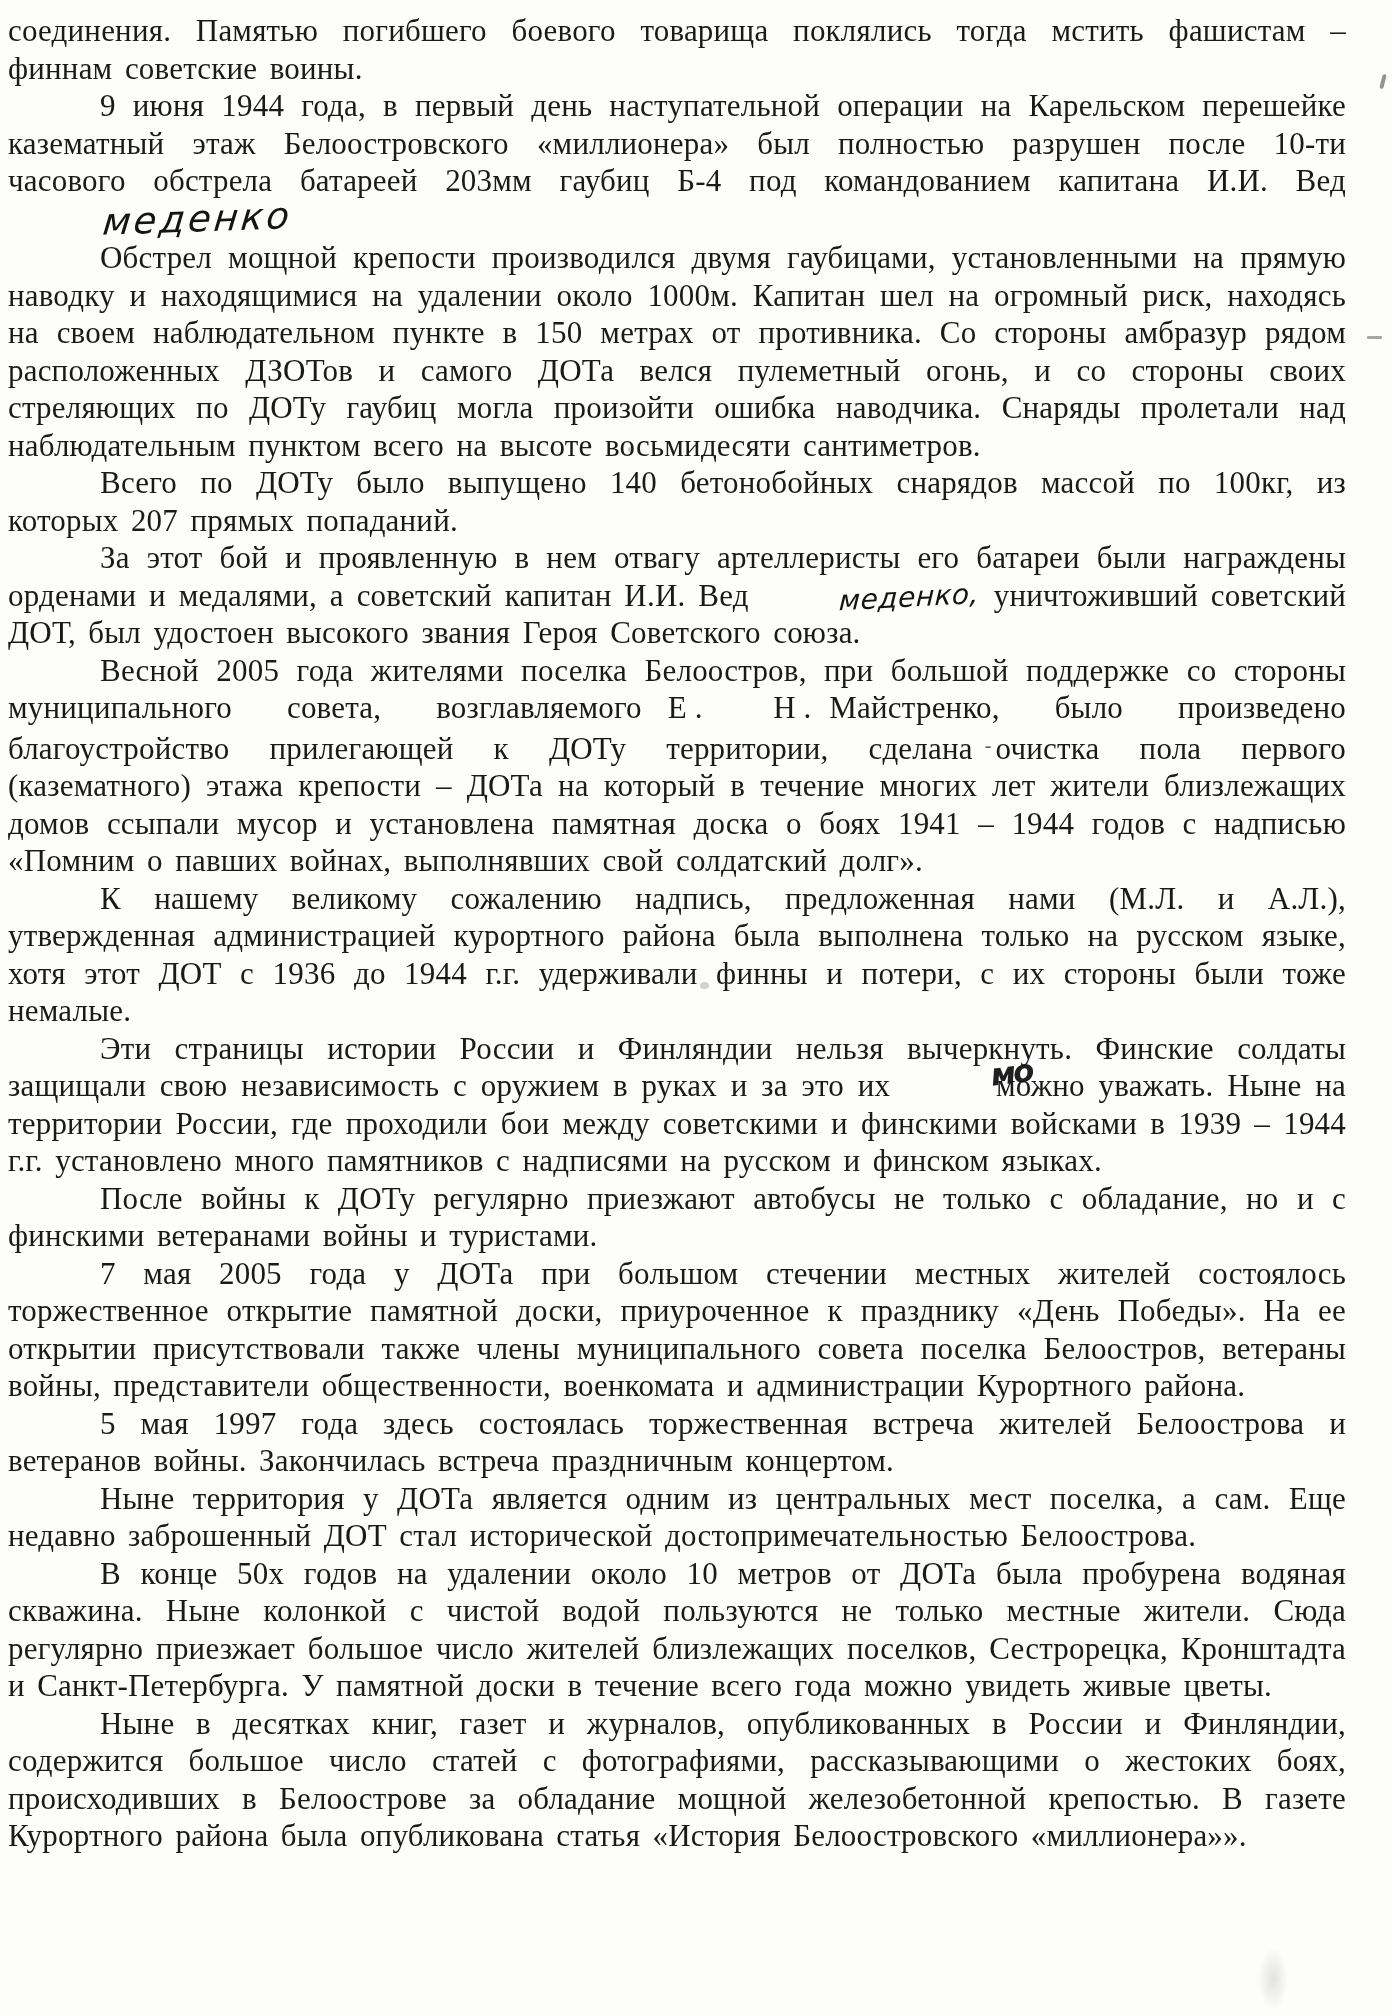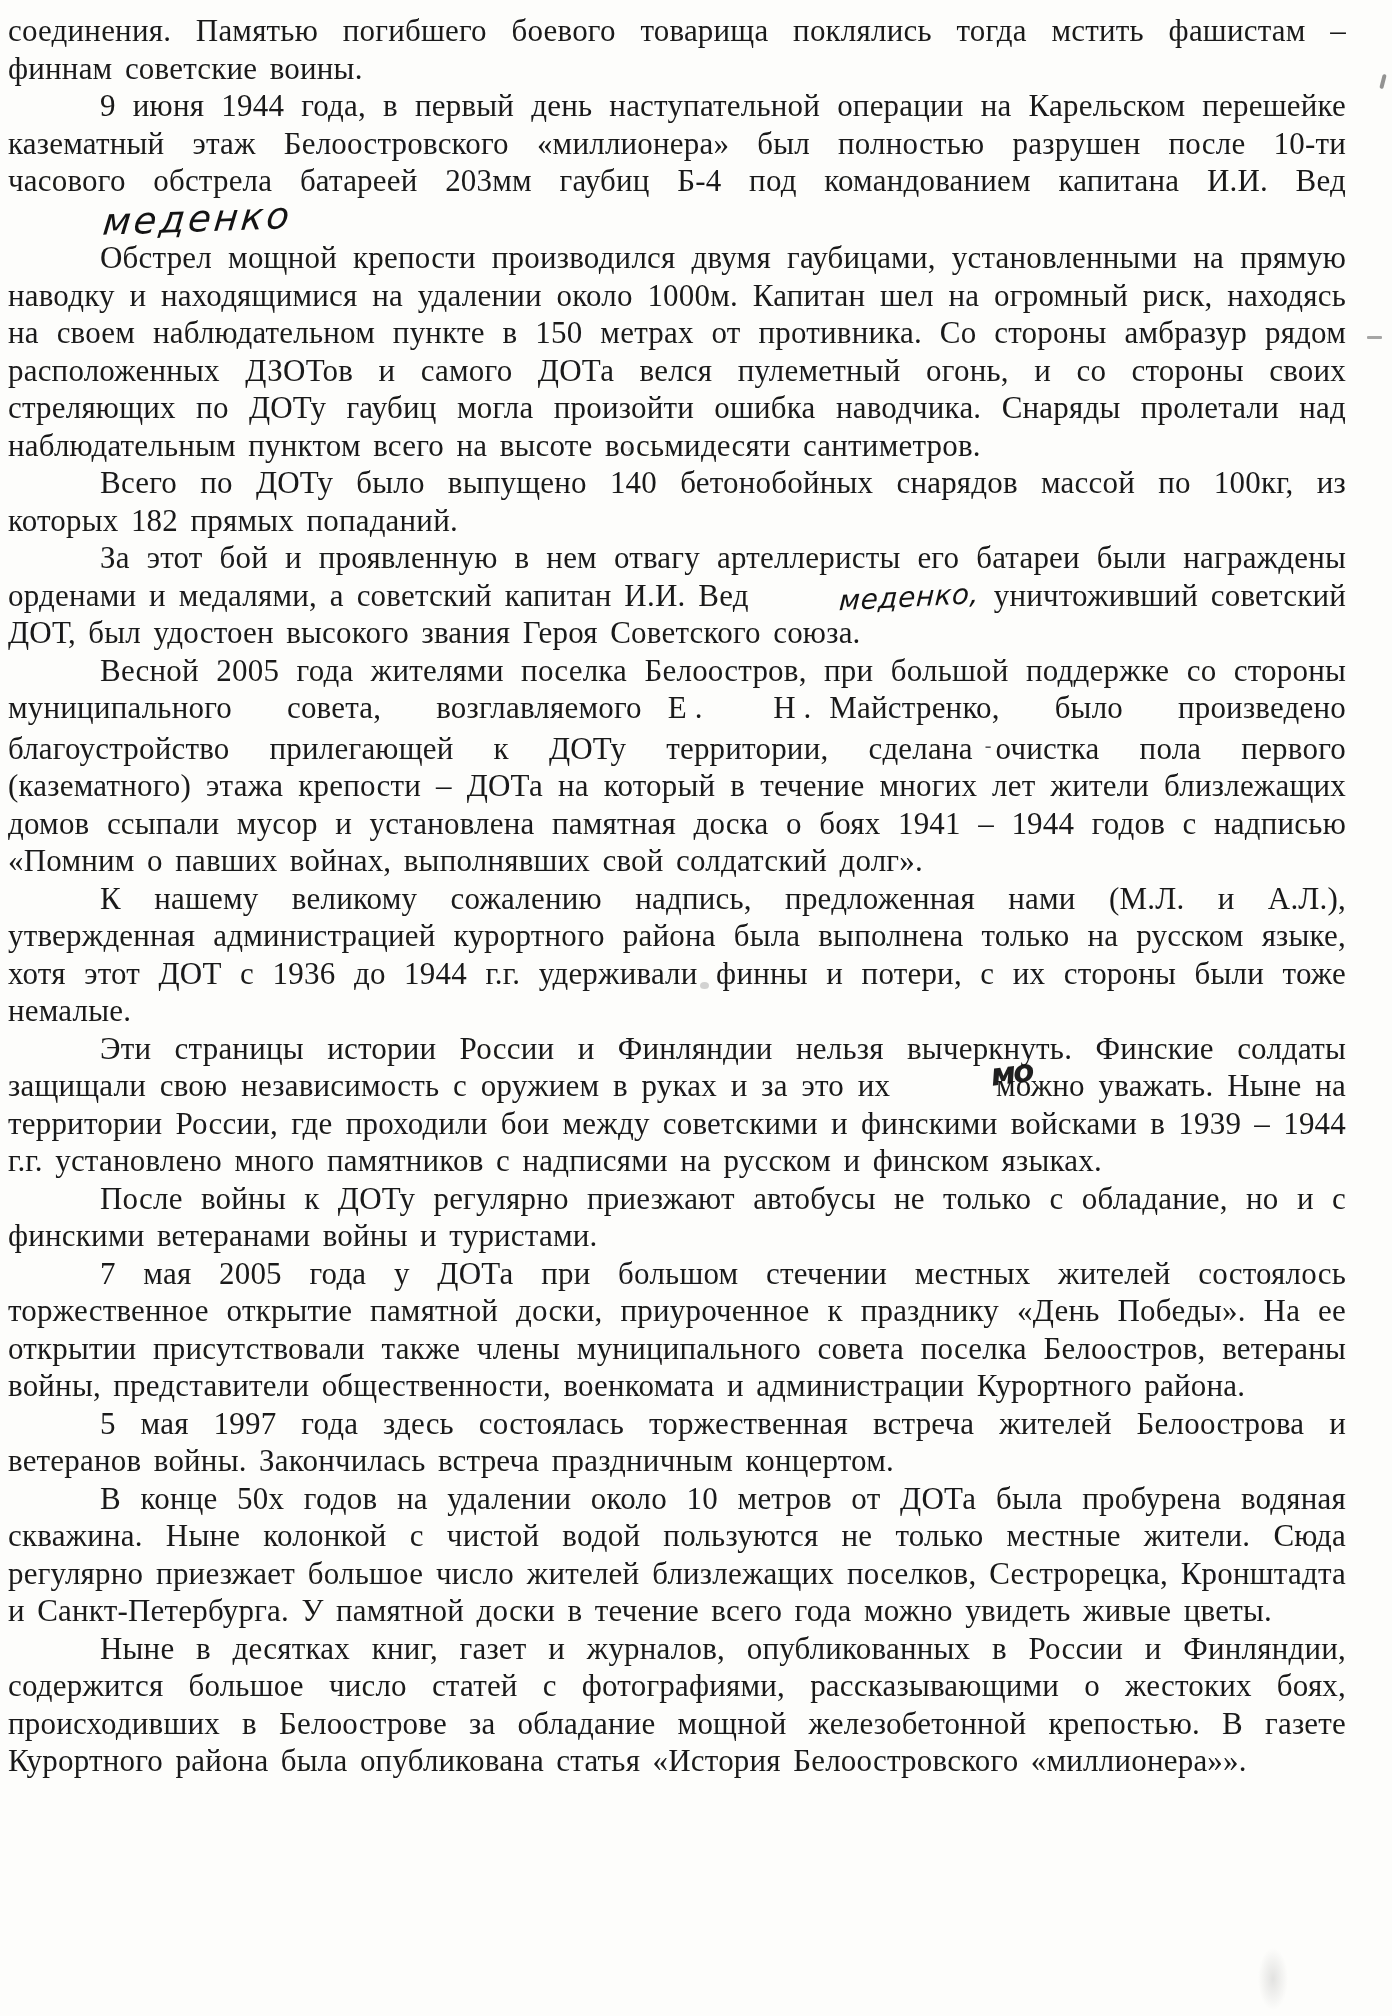--- a/index.html
+++ b/index.html
@@ -136,28 +136,29 @@
   }
 </style>
 </head>
 <body>
 
 <div class="page">
   <div class="doc-text">
       <p class="para">соединения. Памятью погибшего боевого товарища поклялись тогда мстить фашистам – финнам советские воины.</p>
       <p class="para indent">9 июня 1944 года, в первый день наступательной операции на Карельском перешейке казематный этаж Белоостровского «миллионера» был полностью разрушен после 10-ти часового обстрела батареей 203мм гаубиц Б-4 под командованием капитана И.И. Вед<span class="hand hand-big">меденко</span></p>
       <p class="para indent">Обстрел мощной крепости производился двумя гаубицами, установленными на прямую наводку и находящимися на удалении около 1000м. Капитан шел на огромный риск, находясь на своем наблюдательном пункте в 150 метрах от противника. Со стороны амбразур рядом расположенных ДЗОТов и самого ДОТа велся пулеметный огонь, и со стороны своих стреляющих по ДОТу гаубиц могла произойти ошибка наводчика. Снаряды пролетали над наблюдательным пунктом всего на высоте восьмидесяти сантиметров.</p>
-      <p class="para indent">Всего по ДОТу было выпущено 140 бетонобойных снарядов массой по 100кг, из которых 182 прямых попаданий.</p>
+      <p class="para indent">Всего по ДОТу было выпущено 140 бетонобойных снарядов массой по 100кг, из которых 207 прямых попаданий.</p>
       <p class="para indent">За этот бой и проявленную в нем отвагу артеллеристы его батареи были награждены орденами и медалями, а советский капитан И.И. Вед<span class="hand hand-small">меденко,</span> уничтоживший советский ДОТ, был удостоен высокого звания Героя Советского союза.</p>
       <p class="para indent">Весной 2005 года жителями поселка Белоостров, при большой поддержке со стороны муниципального совета, возглавляемого<span class="typed-bold">Е. Н.</span>Майстренко, было произведено благоустройство прилегающей к ДОТу территории, сделана<span class="stray-mark">-</span>очистка пола первого (казематного) этажа крепости – ДОТа на который в течение многих лет жители близлежащих домов ссыпали мусор и установлена памятная доска о боях 1941 – 1944 годов с надписью «Помним о павших войнах, выполнявших свой солдатский долг».</p>
       <p class="para indent">К нашему великому сожалению надпись, предложенная нами (М.Л. и А.Л.), утвержденная администрацией курортного района была выполнена только на русском языке, хотя этот ДОТ с 1936 до 1944 г.г. удерживали финны и потери, с их стороны были тоже немалые.</p>
       <p class="para indent">Эти страницы истории России и Финляндии нельзя вычеркнуть. Финские солдаты защищали свою независимость с оружием в руках и за это их <span class="overwrite">можно<span class="hand overlay">мо</span></span> уважать. Ныне на территории России, где проходили бои между советскими и финскими войсками в 1939 – 1944 г.г. установлено много памятников с надписями на русском и финском языках.</p>
       <p class="para indent">После войны к ДОТу регулярно приезжают автобусы не только с обладание, но и с финскими ветеранами войны и туристами.</p>
       <p class="para indent">7 мая 2005 года у ДОТа при большом стечении местных жителей состоялось торжественное открытие памятной доски, приуроченное к празднику «День Победы». На ее открытии присутствовали также члены муниципального совета поселка Белоостров, ветераны войны, представители общественности, военкомата и администрации Курортного района.</p>
       <p class="para indent">5 мая 1997 года здесь состоялась торжественная встреча жителей Белоострова и ветеранов войны. Закончилась встреча праздничным концертом.</p>
+      <p class="para indent">Ныне территория у ДОТа является одним из центральных мест поселка, а сам. Еще недавно заброшенный ДОТ стал исторической достопримечательностью Белоострова.</p>
       <p class="para indent">В конце 50х годов на удалении около 10 метров от ДОТа была пробурена водяная скважина. Ныне колонкой с чистой водой пользуются не только местные жители. Сюда регулярно приезжает большое число жителей близлежащих поселков, Сестрорецка, Кронштадта и Санкт-Петербурга. У памятной доски в течение всего года можно увидеть живые цветы.</p>
       <p class="para indent">Ныне в десятках книг, газет и журналов, опубликованных в России и Финляндии, содержится большое число статей с фотографиями, рассказывающими о жестоких боях, происходивших в Белоострове за обладание мощной железобетонной крепостью. В газете Курортного района была опубликована статья «История Белоостровского «миллионера»».</p>
     </div>
   <div class="artifact art-edge-comma"></div>
   <div class="artifact art-edge-dash"></div>
   <div class="artifact art-speck-1"></div>
   <div class="artifact art-speck-2"></div>
   <div class="artifact art-smudge"></div>
 </div>
 

